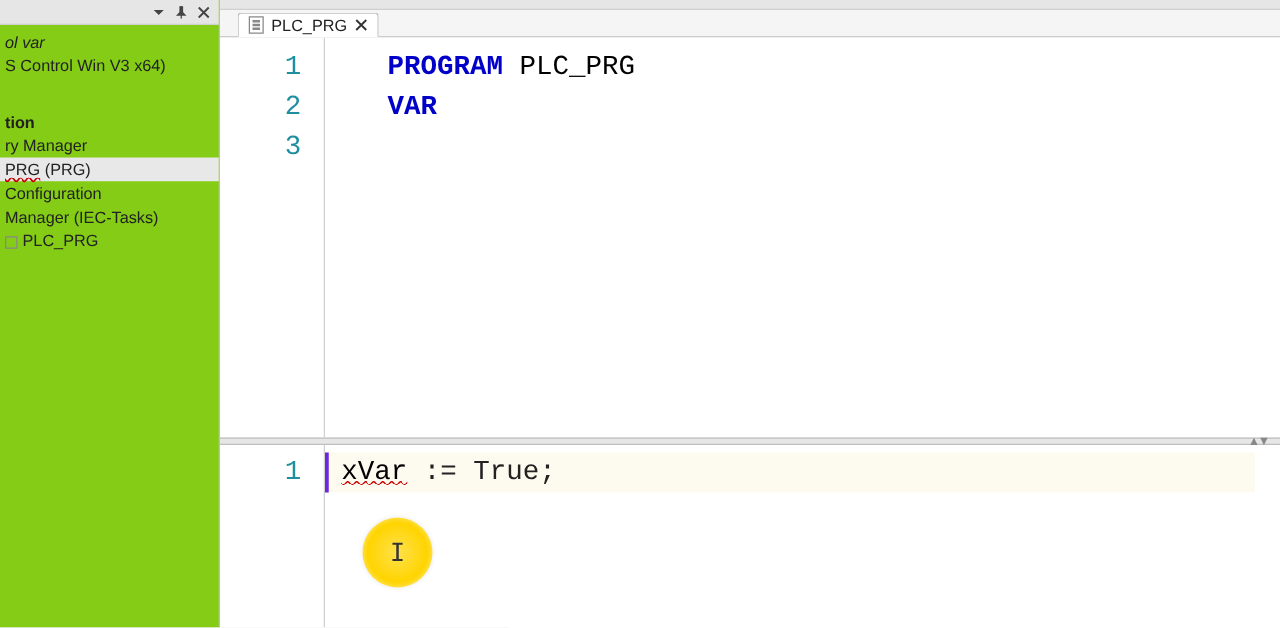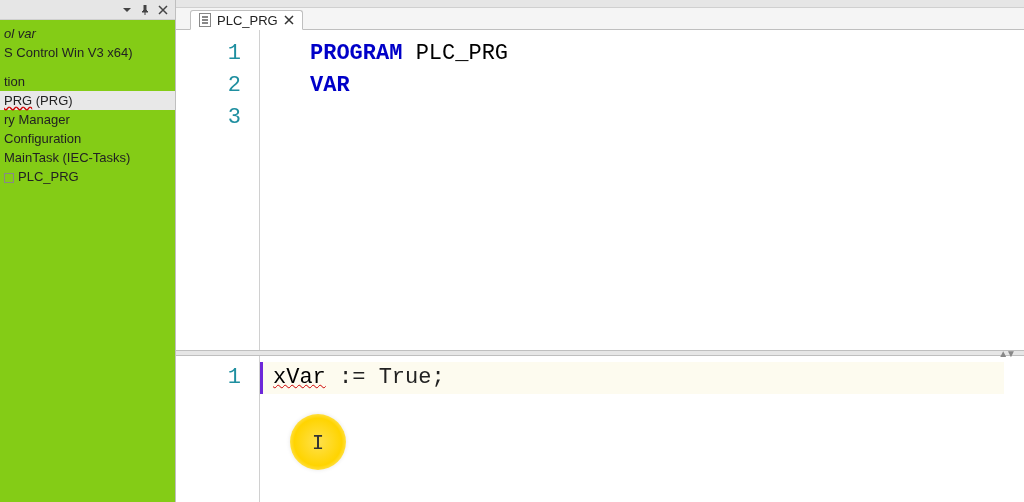--- a/index.html
+++ b/index.html
@@ -6,21 +6,21 @@
   html, body { width: 1024px; height: 502px; overflow: hidden; font-family: "Segoe UI", Tahoma, sans-serif; font-size: 13px; background: #f0f0f0; color: #222; }
   .root { display: flex; width: 100%; height: 100%; }
 
   
   .sidebar { width: 176px; height: 100%; background: #84cc16; border-right: 1px solid #bfbfbf; display: flex; flex-direction: column; }
   .side-toolbar { height: 20px; background: #e6e6e6; border-bottom: 1px solid #d0d0d0; display: flex; justify-content: flex-end; align-items: center; gap: 6px; padding-right: 6px; color: #444; }
   .side-toolbar span { cursor: pointer; display: inline-flex; align-items: center; justify-content: center; width: 12px; height: 12px; }
   .tree { flex: 1; padding-top: 4px; }
   .tree-item { padding: 2px 4px 2px 4px; white-space: nowrap; cursor: pointer; }
   .tree-item.italic { font-style: italic; }
-  .tree-item.section { font-weight: normal; margin-top: 10px; }
+  .tree-item.section { font-weight: bold; margin-top: 26px; }
   .tree-item.selected { background: #e8e8e8; }
   .tree-item.underlined span.wav { text-decoration: underline wavy #cc0000; }
   .tree-item .bullet { display:inline-block; width:10px; height:10px; border:1px solid #888; margin-right:4px; vertical-align:middle; font-size:9px; line-height:8px; text-align:center; }
 
   
   .main { flex: 1; display: flex; flex-direction: column; background: #fff; }
   .gap { height: 8px; background: #e6e6e6; border-bottom: 1px solid #d0d0d0; }
 
   
   .tabstrip { height: 22px; background: #f5f5f5; border-bottom: 1px solid #bfbfbf; display: flex; align-items: flex-end; padding-left: 14px; }
@@ -74,24 +74,24 @@
             <path d="M1 1 L9 9 M9 1 L1 9" stroke="#444" stroke-width="1.5"></path>
           </svg>
       </span>
     </div>
     <div class="tree">
       <div class="tree-item italic"><span>ol var</span></div>
       <div class="tree-item"><span>S Control Win V3 x64)</span></div>
 
       <div class="tree-item section"><span>tion</span></div>
 
+      <div class="tree-item"><span>ry Manager</span></div>
       <div class="tree-item selected underlined"><span><span class="wav">PRG</span> (PRG)</span></div>
-      <div class="tree-item"><span>ry Manager</span></div>
       <div class="tree-item"><span>Configuration</span></div>
-      <div class="tree-item"><span>MainTask (IEC-Tasks)</span></div>
+      <div class="tree-item"><span>Manager (IEC-Tasks)</span></div>
       <div class="tree-item"><span class="bullet"></span><span>PLC_PRG</span></div>
     </div>
   </div>
 
   <div class="main">
     <div class="gap"></div>
     <div class="tabstrip">
       <div class="tab">
         <span class="doc-icon"></span>
         <span>PLC_PRG</span>

